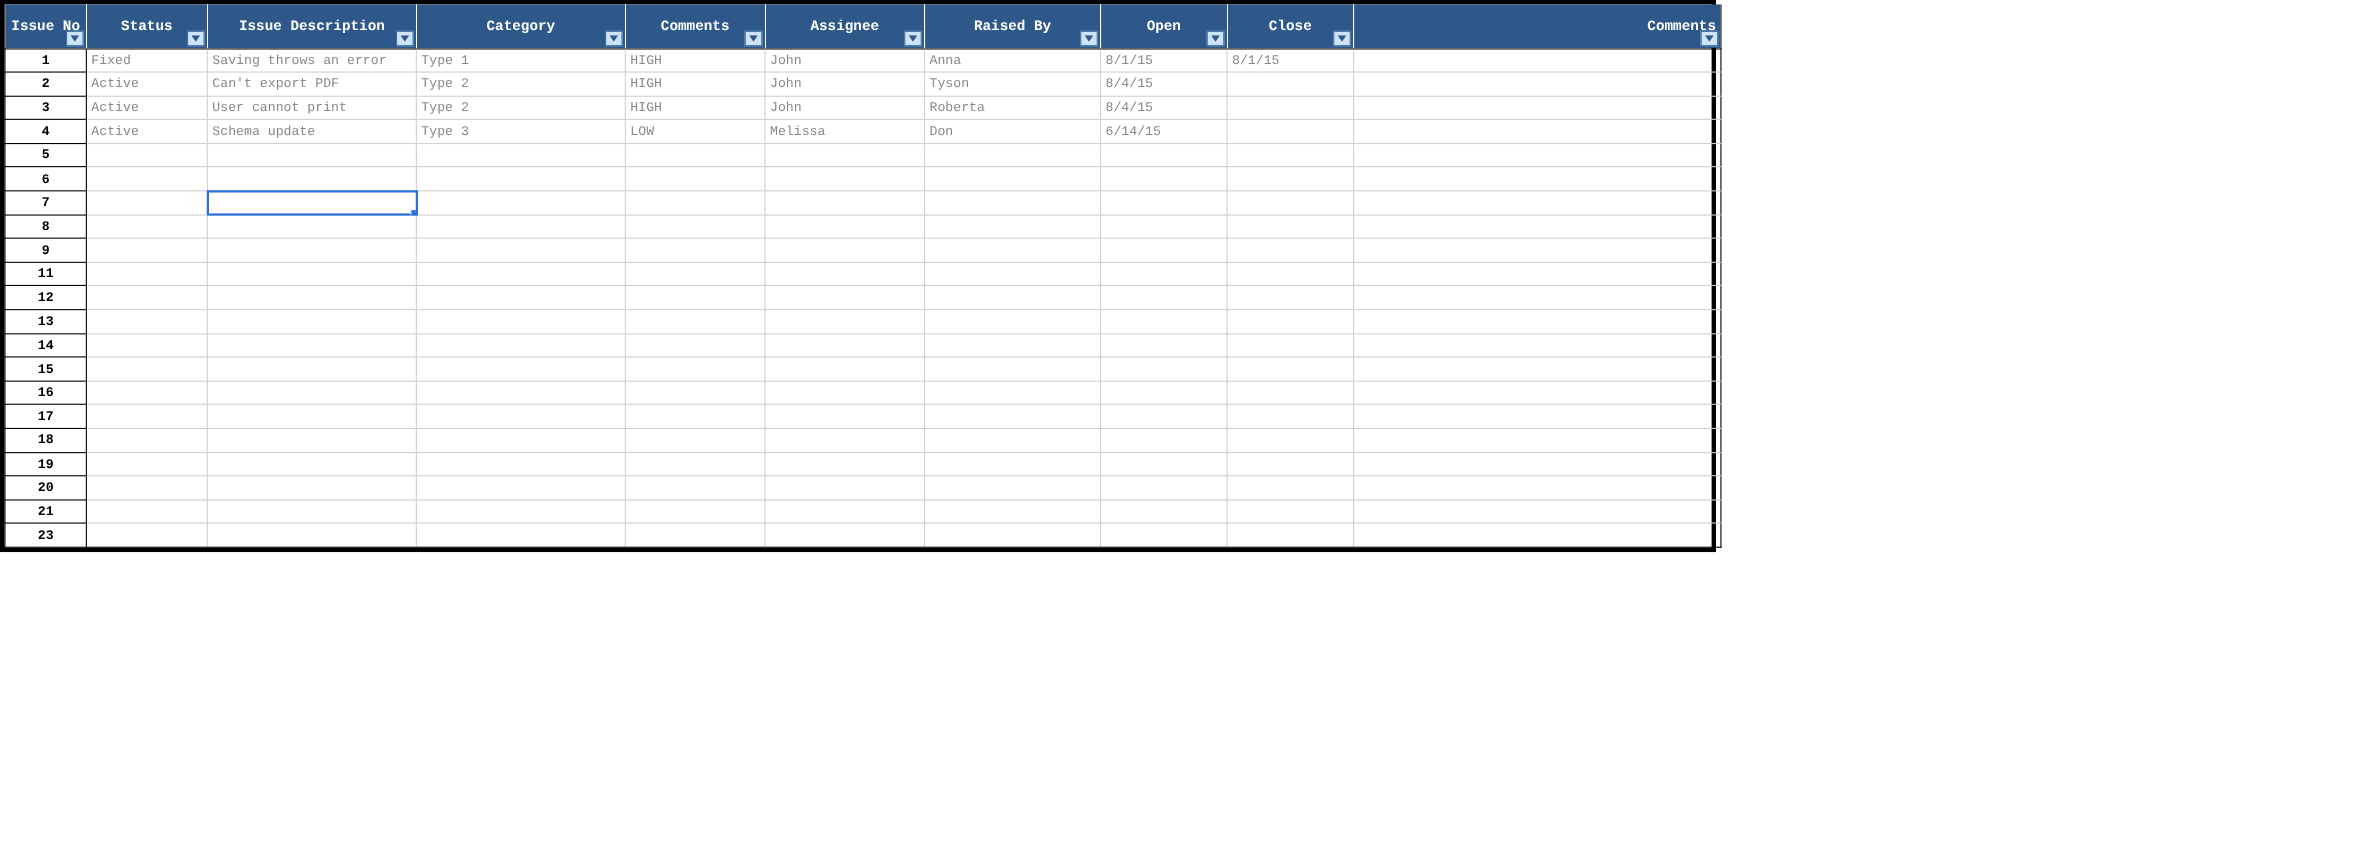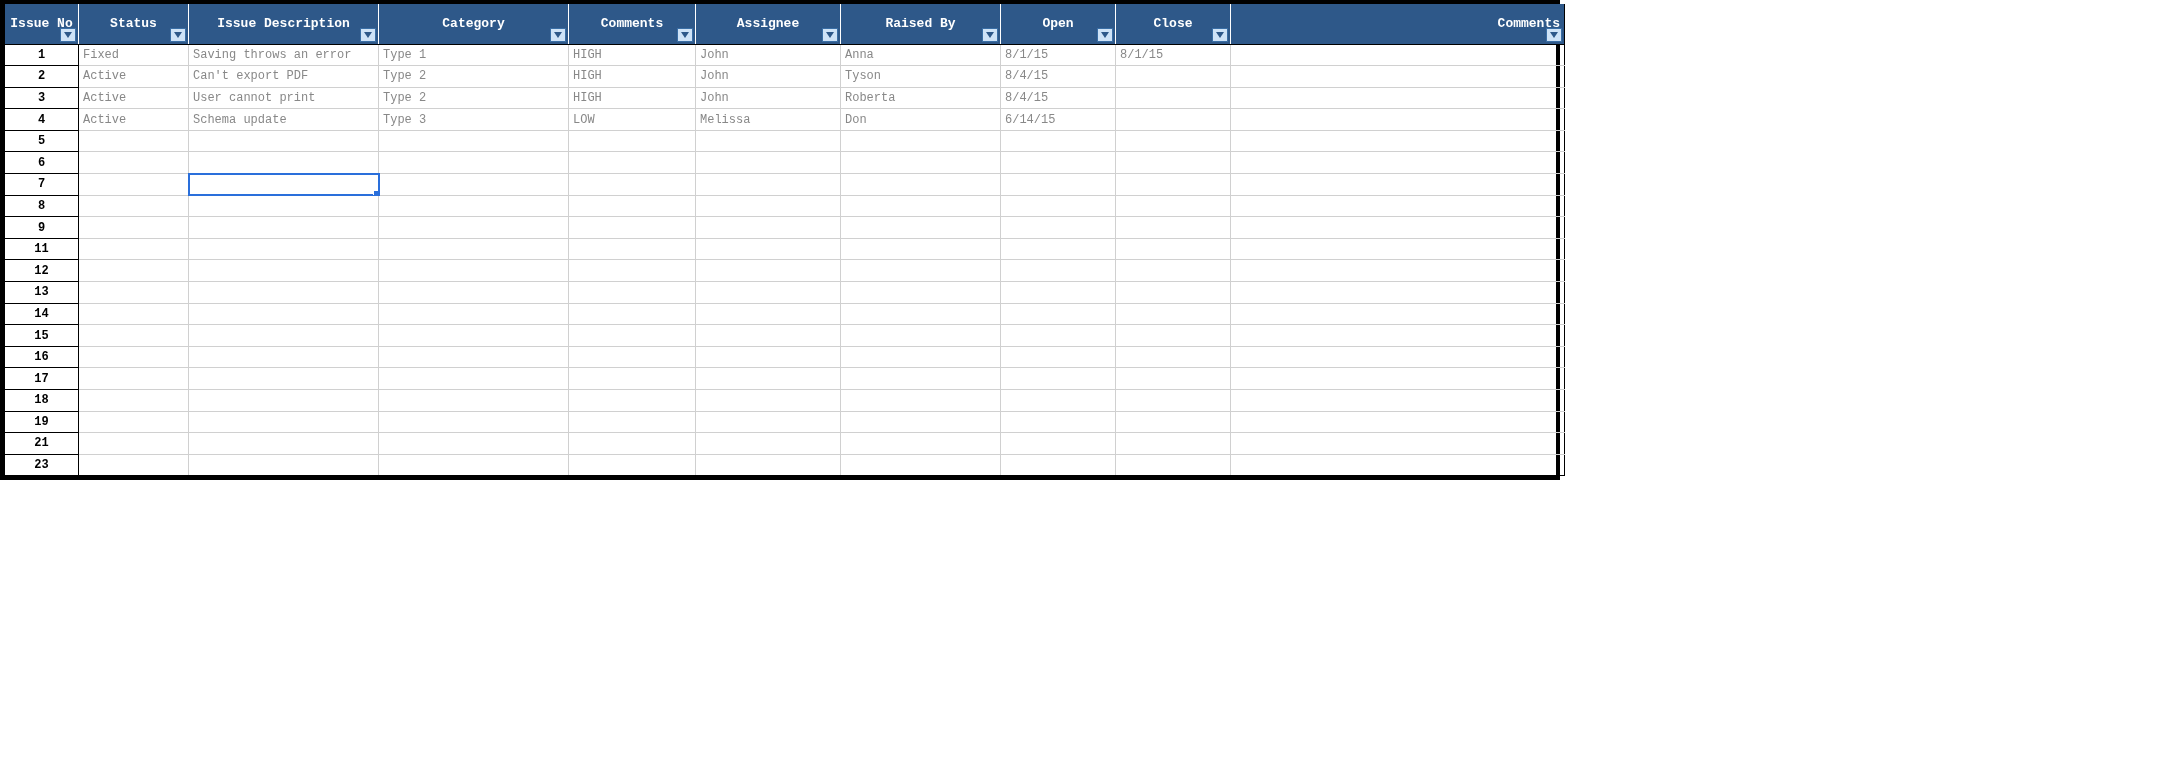--- a/index.html
+++ b/index.html
@@ -429,20 +429,32 @@
           <td></td>
           <td></td>
           <td></td>
           <td></td>
           <td></td>
           <td class="date-cell"></td>
           <td class="date-cell"></td>
           <td></td>
         </tr>
         <tr>
+          <td class="issue-no">20</td>
+          <td></td>
+          <td></td>
+          <td></td>
+          <td></td>
+          <td></td>
+          <td></td>
+          <td class="date-cell"></td>
+          <td class="date-cell"></td>
+          <td></td>
+        </tr>
+        <tr>
           <td class="issue-no">21</td>
           <td></td>
           <td></td>
           <td></td>
           <td></td>
           <td></td>
           <td></td>
           <td class="date-cell"></td>
           <td class="date-cell"></td>
           <td></td>

